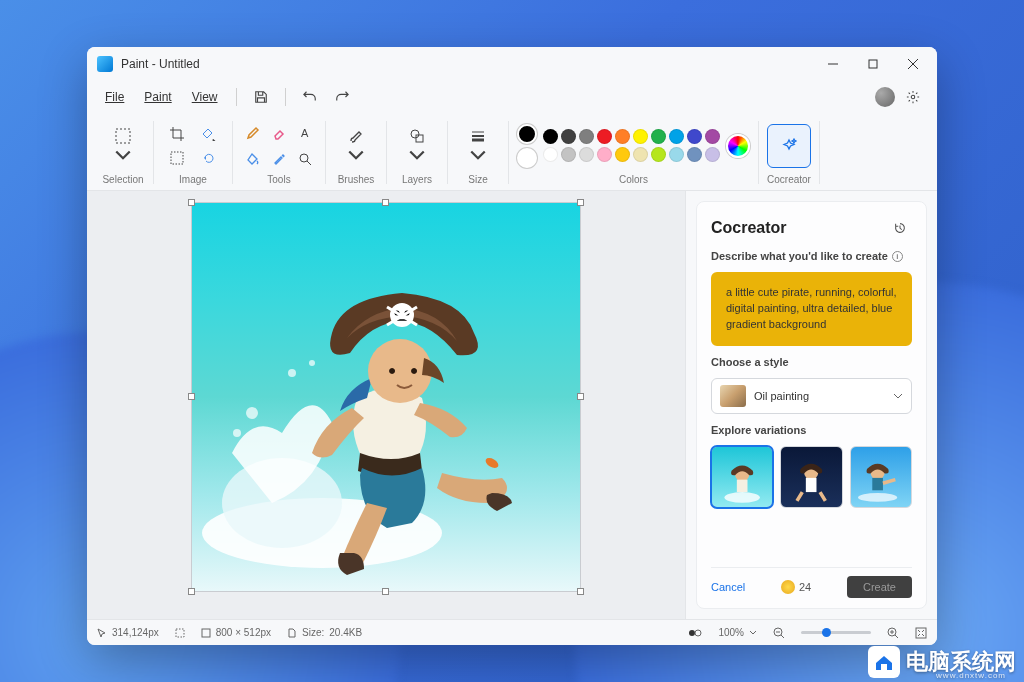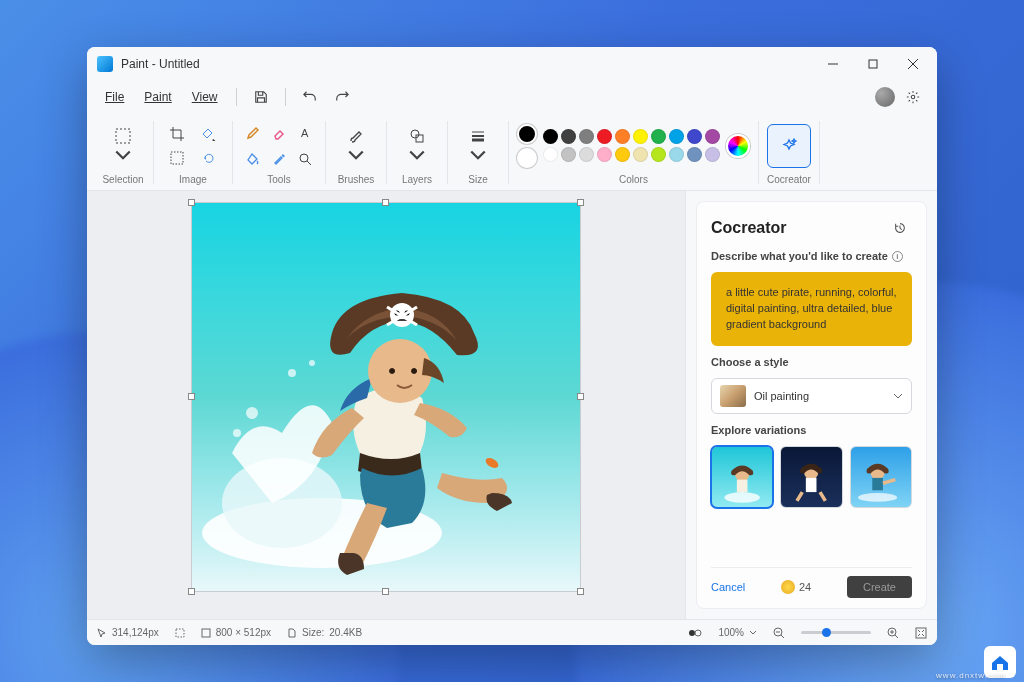--- a/index.html
+++ b/index.html
@@ -522,15 +522,16 @@
 
   </div>
 
   <div class="watermark">
     <div class="wm-logo">
         <svg width="22" height="22" viewBox="0 0 22 22">
           <path d="M3 12 L11 5 L19 12 V19 H3 Z" fill="#1a73e8"></path>
           <rect x="8" y="13" width="6" height="6" fill="#fff"></rect>
         </svg>
       </div>
+    <span>电脑系统网</span>
     <span class="wm-sub">www.dnxtw.com</span>
   </div>
 </div>
 
 </body></html>

